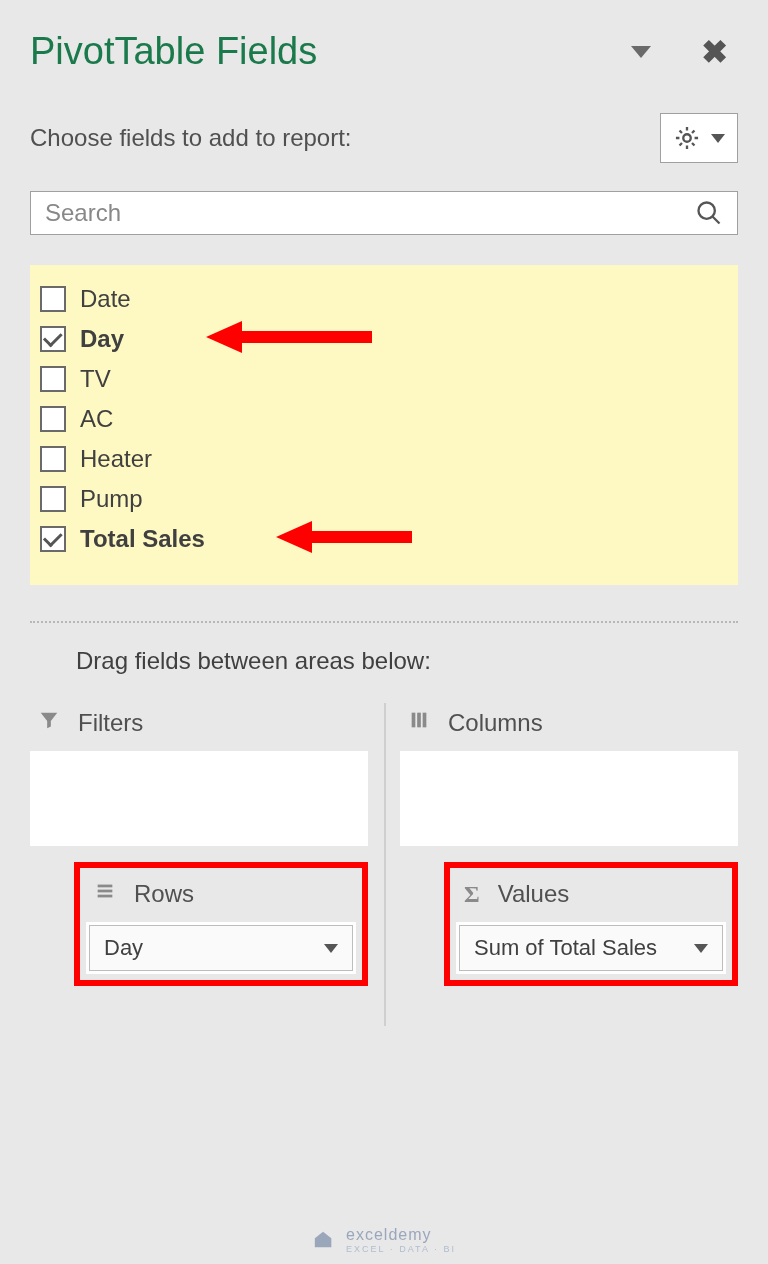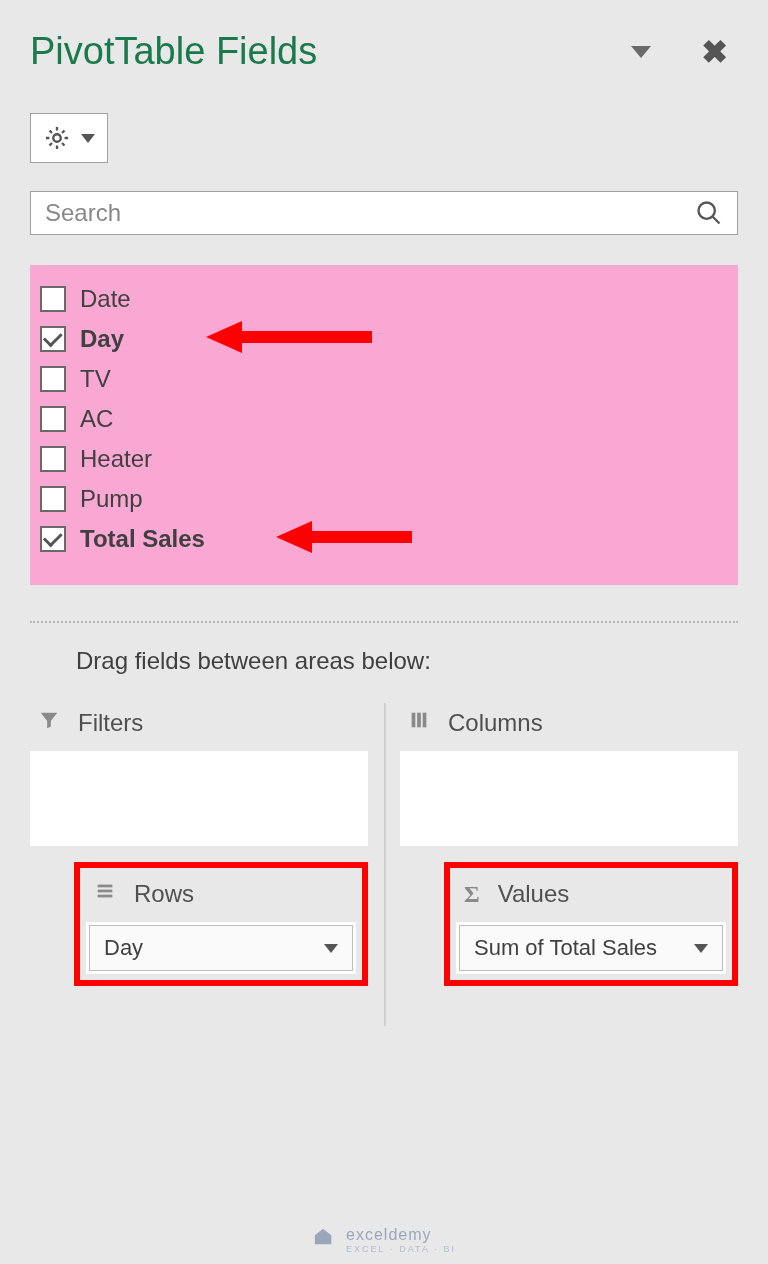--- a/index.html
+++ b/index.html
@@ -83,21 +83,21 @@
     flex: 1;
     border: none;
     outline: none;
     font-size: 24px;
     color: #888;
     background: transparent;
   }
   .search-row input::placeholder { color: #888; }
   .mag-svg { width: 28px; height: 28px; }
   .field-list {
-    background: #f9a8d4;
+    background: #fef9c3;
     padding: 14px 6px 26px 6px;
     margin-bottom: 0;
   }
   .field-item {
     display: flex;
     align-items: center;
     gap: 14px;
     padding: 6px 4px;
     font-size: 24px;
     cursor: pointer;
@@ -207,21 +207,21 @@
   .icon-funnel, .icon-cols, .icon-rows, .icon-sigma {
     color: #8a8a8a;
     font-size: 24px;
   }
   .watermark {
     position: absolute;
     bottom: 10px;
     left: 50%;
     transform: translateX(-50%);
     display: flex;
-    align-items: flex-start;
+    align-items: center;
     gap: 12px;
     color: #9aa7bb;
     font-size: 16px;
     letter-spacing: 1px;
   }
   .watermark .wm-sub { font-size: 9px; letter-spacing: 2px; display:block; color:#b0bcd0;}
   .wm-icon {
     width: 22px; height: 22px;
   }
 </style>
@@ -232,20 +232,21 @@
 
   <div class="header-row">
     <div class="title">PivotTable Fields</div>
     <div class="header-icons">
       <div class="caret-down"></div>
       <div class="close-x">✖</div>
     </div>
   </div>
 
   <div class="subtitle-row">
+    <div class="subtitle">Choose fields to add to report:</div>
     <div class="gear-btn">
       <svg class="gear-svg" viewBox="0 0 24 24" fill="none" stroke="#555" stroke-width="2">
         <circle cx="12" cy="12" r="3.2"></circle>
         <path d="M12 2.5v3M12 18.5v3M21.5 12h-3M5.5 12h-3M18.4 5.6l-2.1 2.1M7.7 16.3l-2.1 2.1M18.4 18.4l-2.1-2.1M7.7 7.7 5.6 5.6"></path>
       </svg>
       <div class="caret-sm"></div>
     </div>
   </div>
 
   <div class="search-row">

